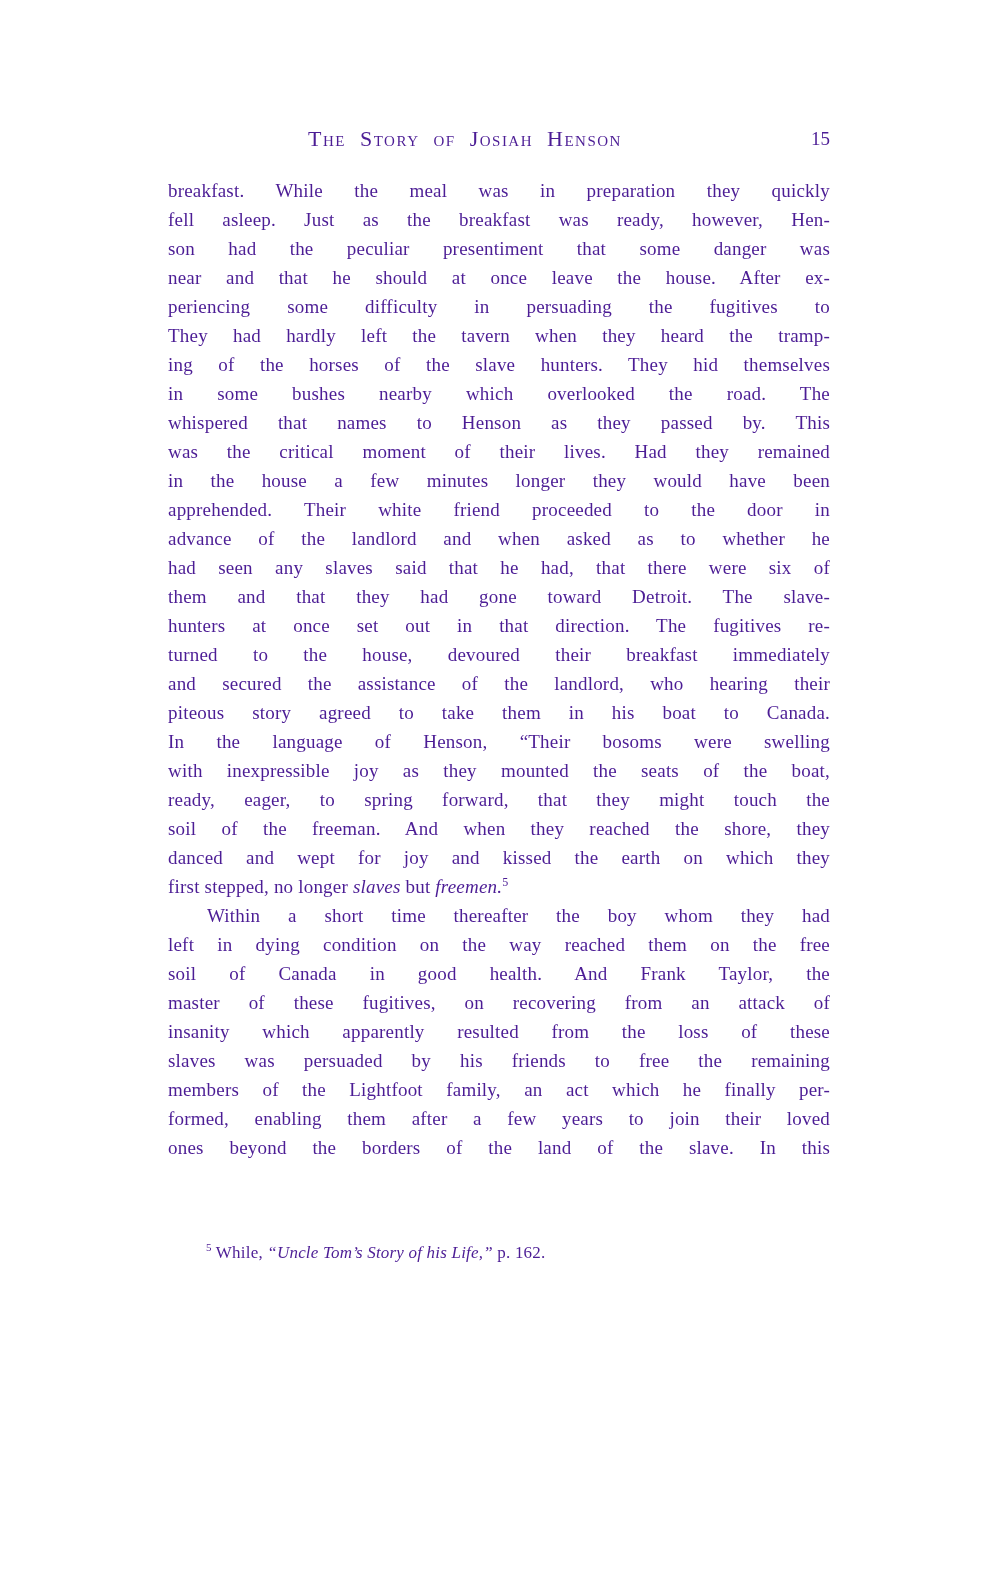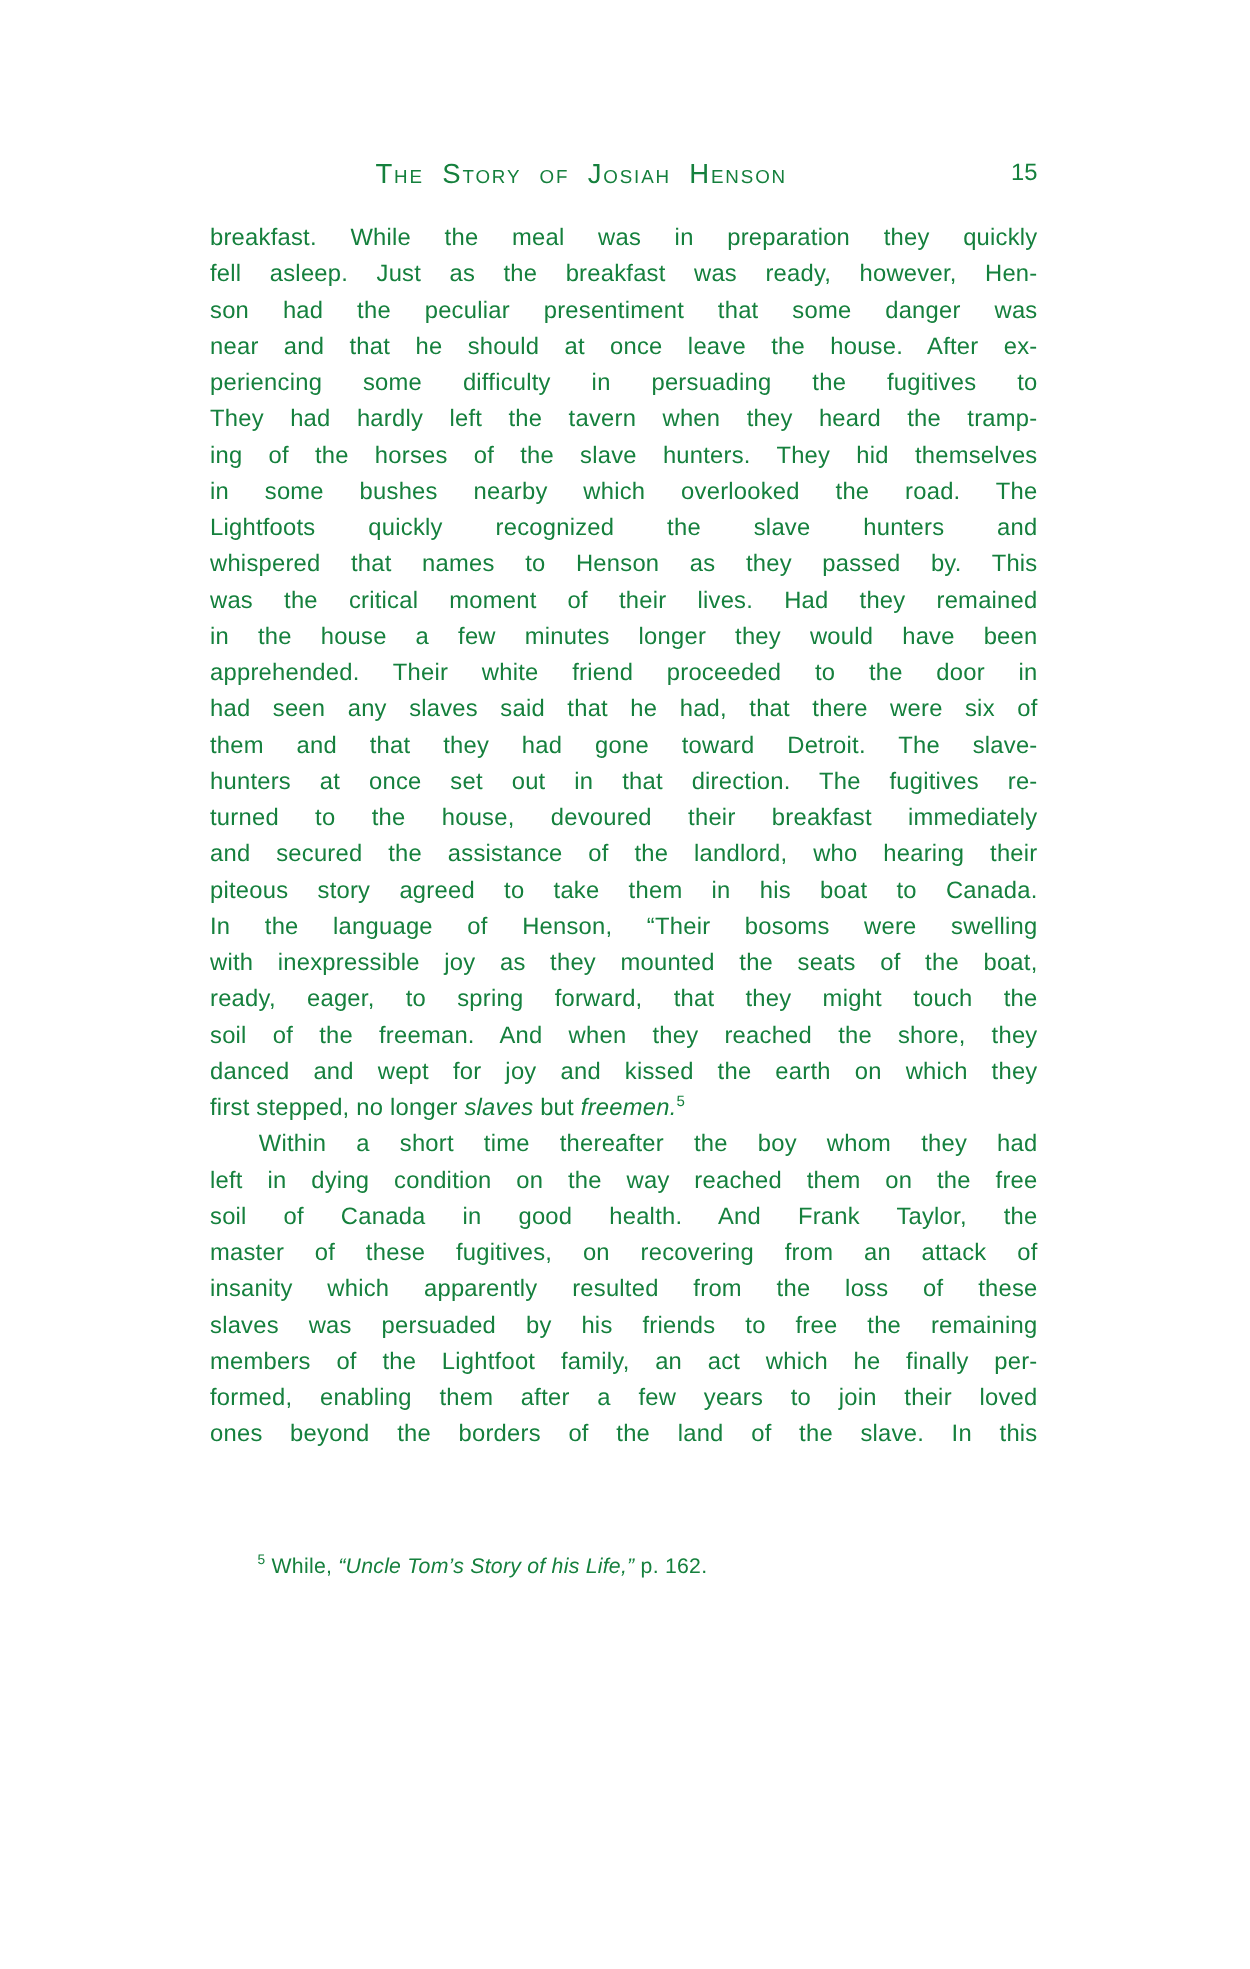--- a/index.html
+++ b/index.html
@@ -5,22 +5,22 @@
   html, body {
     margin: 0;
     padding: 0;
     background: #ffffff;
   }
   .page {
     position: relative;
     width: 1000px;
     height: 1575px;
     background: #ffffff;
-    color: #15803d;
-    font-family: Liberation Sans, sans-serif;
+    color: #4c1d95;
+    font-family: Liberation Serif, serif;
     overflow: hidden;
   }
   
   .running-head {
     position: absolute;
     top: 124px;
     left: 168px;
     width: 662px;
     height: 30px;
     line-height: 30px;
@@ -97,25 +97,25 @@
   <div class="body-text">
     <div class="para">
         <div class="line">breakfast.  While the meal was in preparation they quickly</div>
         <div class="line">fell asleep.  Just as the breakfast was ready, however, Hen-</div>
         <div class="line">son had the peculiar presentiment that some danger was</div>
         <div class="line">near and that he should at once leave the house.  After ex-</div>
         <div class="line">periencing some difficulty in persuading the fugitives to</div>
         <div class="line">They had hardly left the tavern when they heard the tramp-</div>
         <div class="line">ing of the horses of the slave hunters.  They hid themselves</div>
         <div class="line">in some bushes nearby which overlooked the road.  The</div>
-        <div class="line">Lightfoots quickly recognized the slave hunters and</div>
         <div class="line">whispered that names to Henson as they passed by.  This</div>
         <div class="line">was the critical moment of their lives.  Had they remained</div>
         <div class="line">in the house a few minutes longer they would have been</div>
         <div class="line">apprehended.  Their white friend proceeded to the door in</div>
+        <div class="line">advance of the landlord and when asked as to whether he</div>
         <div class="line">had seen any slaves said that he had, that there were six of</div>
         <div class="line">them and that they had gone toward Detroit.  The slave-</div>
         <div class="line">hunters at once set out in that direction.  The fugitives re-</div>
         <div class="line">turned to the house, devoured their breakfast immediately</div>
         <div class="line">and secured the assistance of the landlord, who hearing their</div>
         <div class="line">piteous story agreed to take them in his boat to Canada.</div>
         <div class="line">In the language of Henson, “Their bosoms were swelling</div>
         <div class="line">with inexpressible joy as they mounted the seats of the boat,</div>
         <div class="line">ready, eager, to spring forward, that they might touch the</div>
         <div class="line">soil of the freeman.  And when they reached the shore, they</div>

